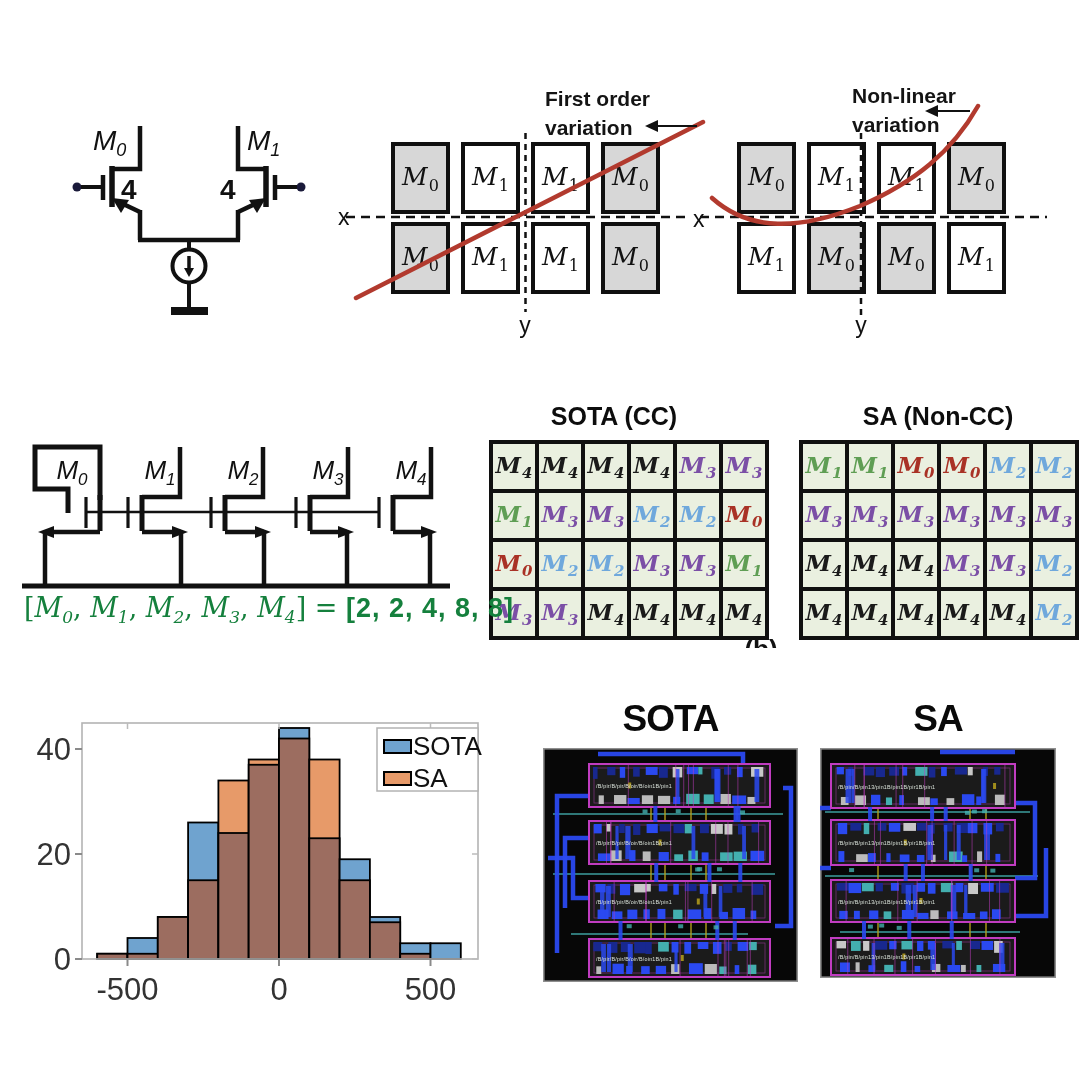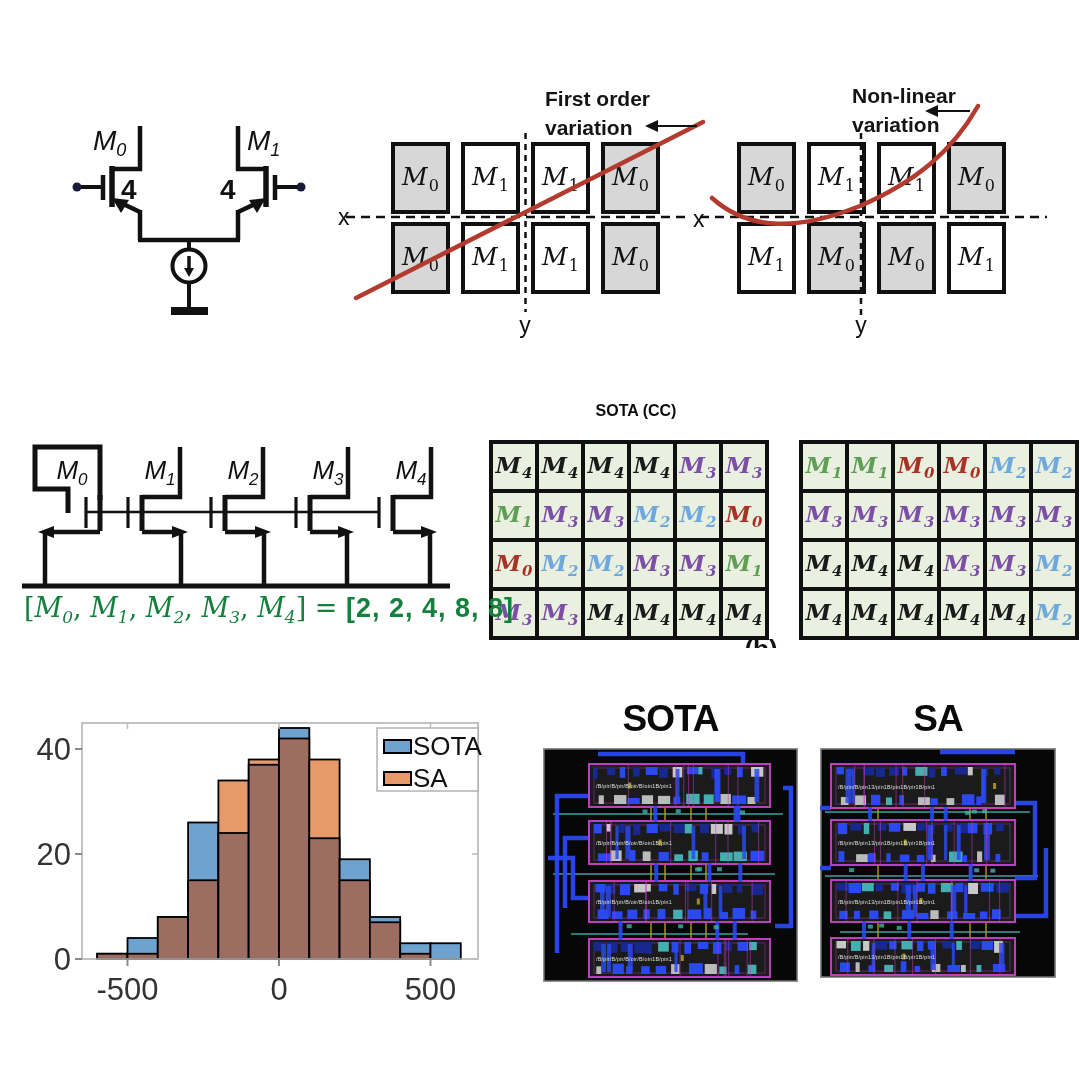--- a/index.html
+++ b/index.html
@@ -86,21 +86,22 @@
 
   <div class="abs caption" style="left:545px;top:84px;">
     <div>First order</div>
     <div>variation</div>
   </div>
   <div class="abs caption" style="left:852px;top:81px;">
     <div>Non-linear</div>
     <div>variation</div>
   </div>
 
-  <div class="abs ttl" style="left:498px;top:402px;width:276px;font-size:16px;">SOTA (CC)</div>
+  <div class="abs ttl" style="left:476px;top:402px;width:276px;font-size:25px;">SOTA (CC)</div>
+  <div class="abs ttl" style="left:800px;top:402px;width:276px;font-size:25px;">SA (Non-CC)</div>
   <div class="abs mtable" id="sota-table" style="left:489px;top:440px;">
       <div class="mrow">
         <div class="mcell" style="background: rgb(234, 240, 224); color: rgb(26, 26, 26);">
           <span><span>M</span><sub>4</sub></span>
         </div>
         <div class="mcell" style="background: rgb(234, 240, 224); color: rgb(26, 26, 26);">
           <span><span>M</span><sub>4</sub></span>
         </div>
         <div class="mcell" style="background: rgb(234, 240, 224); color: rgb(26, 26, 26);">
           <span><span>M</span><sub>4</sub></span>

